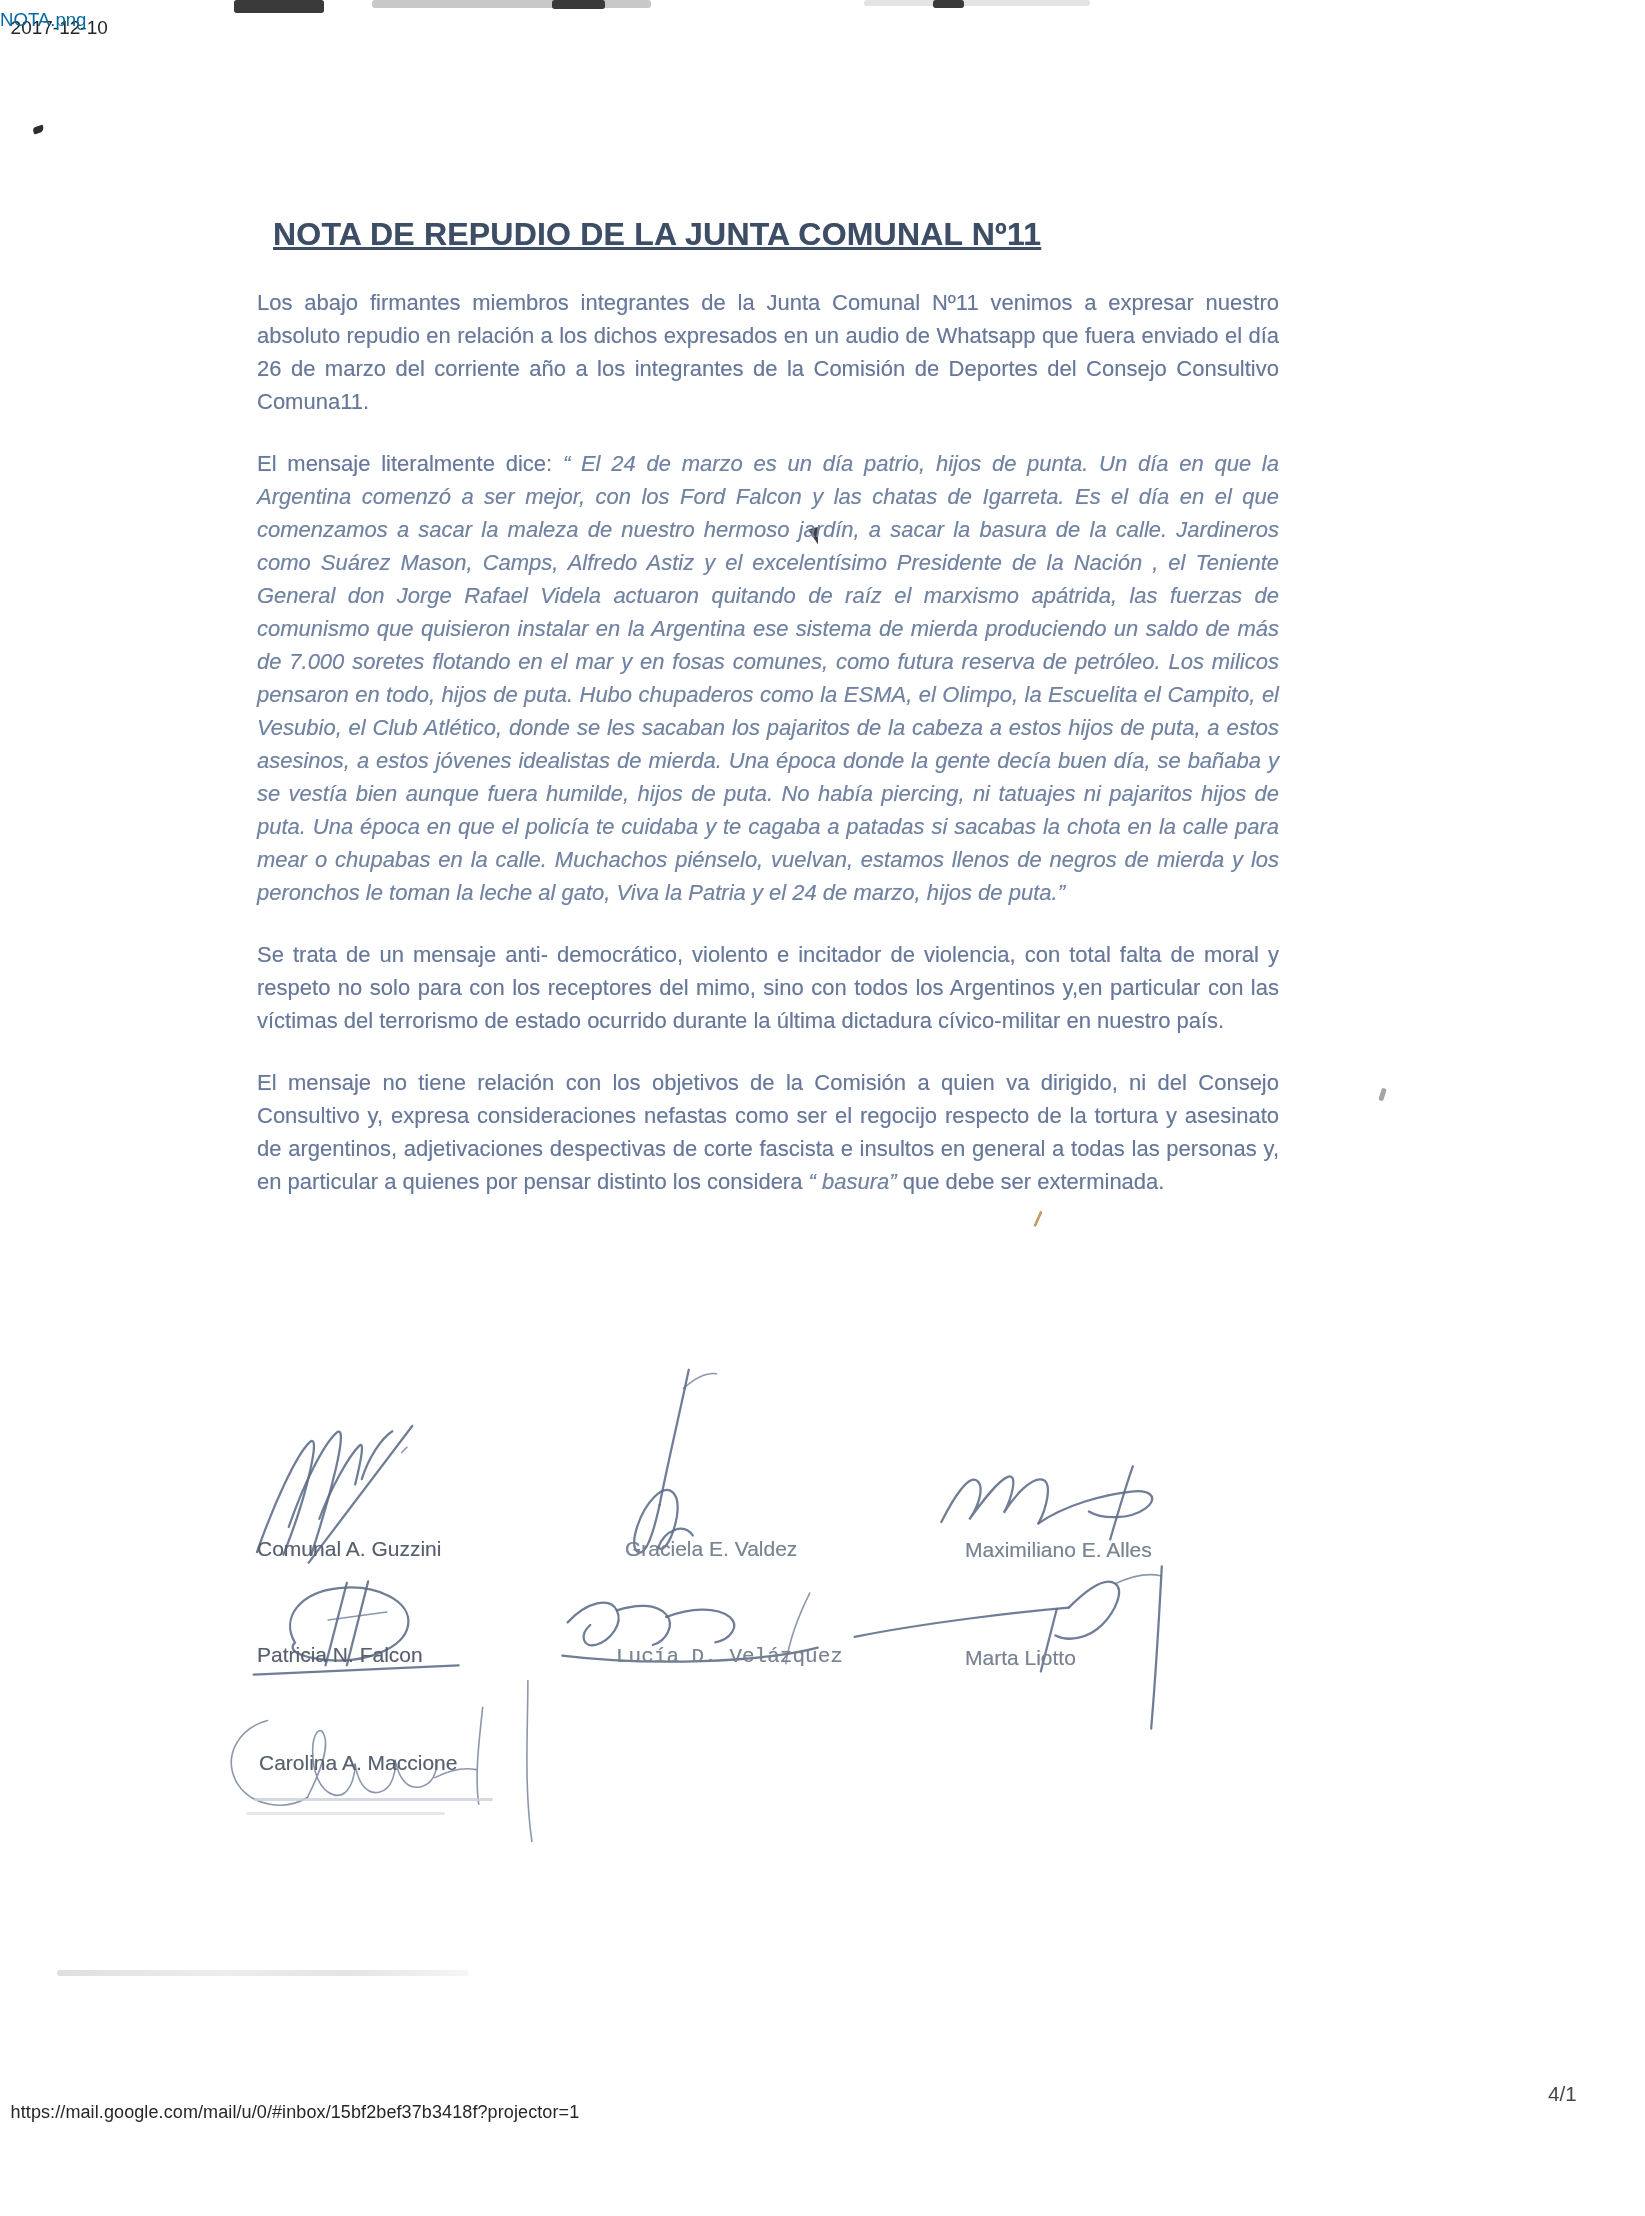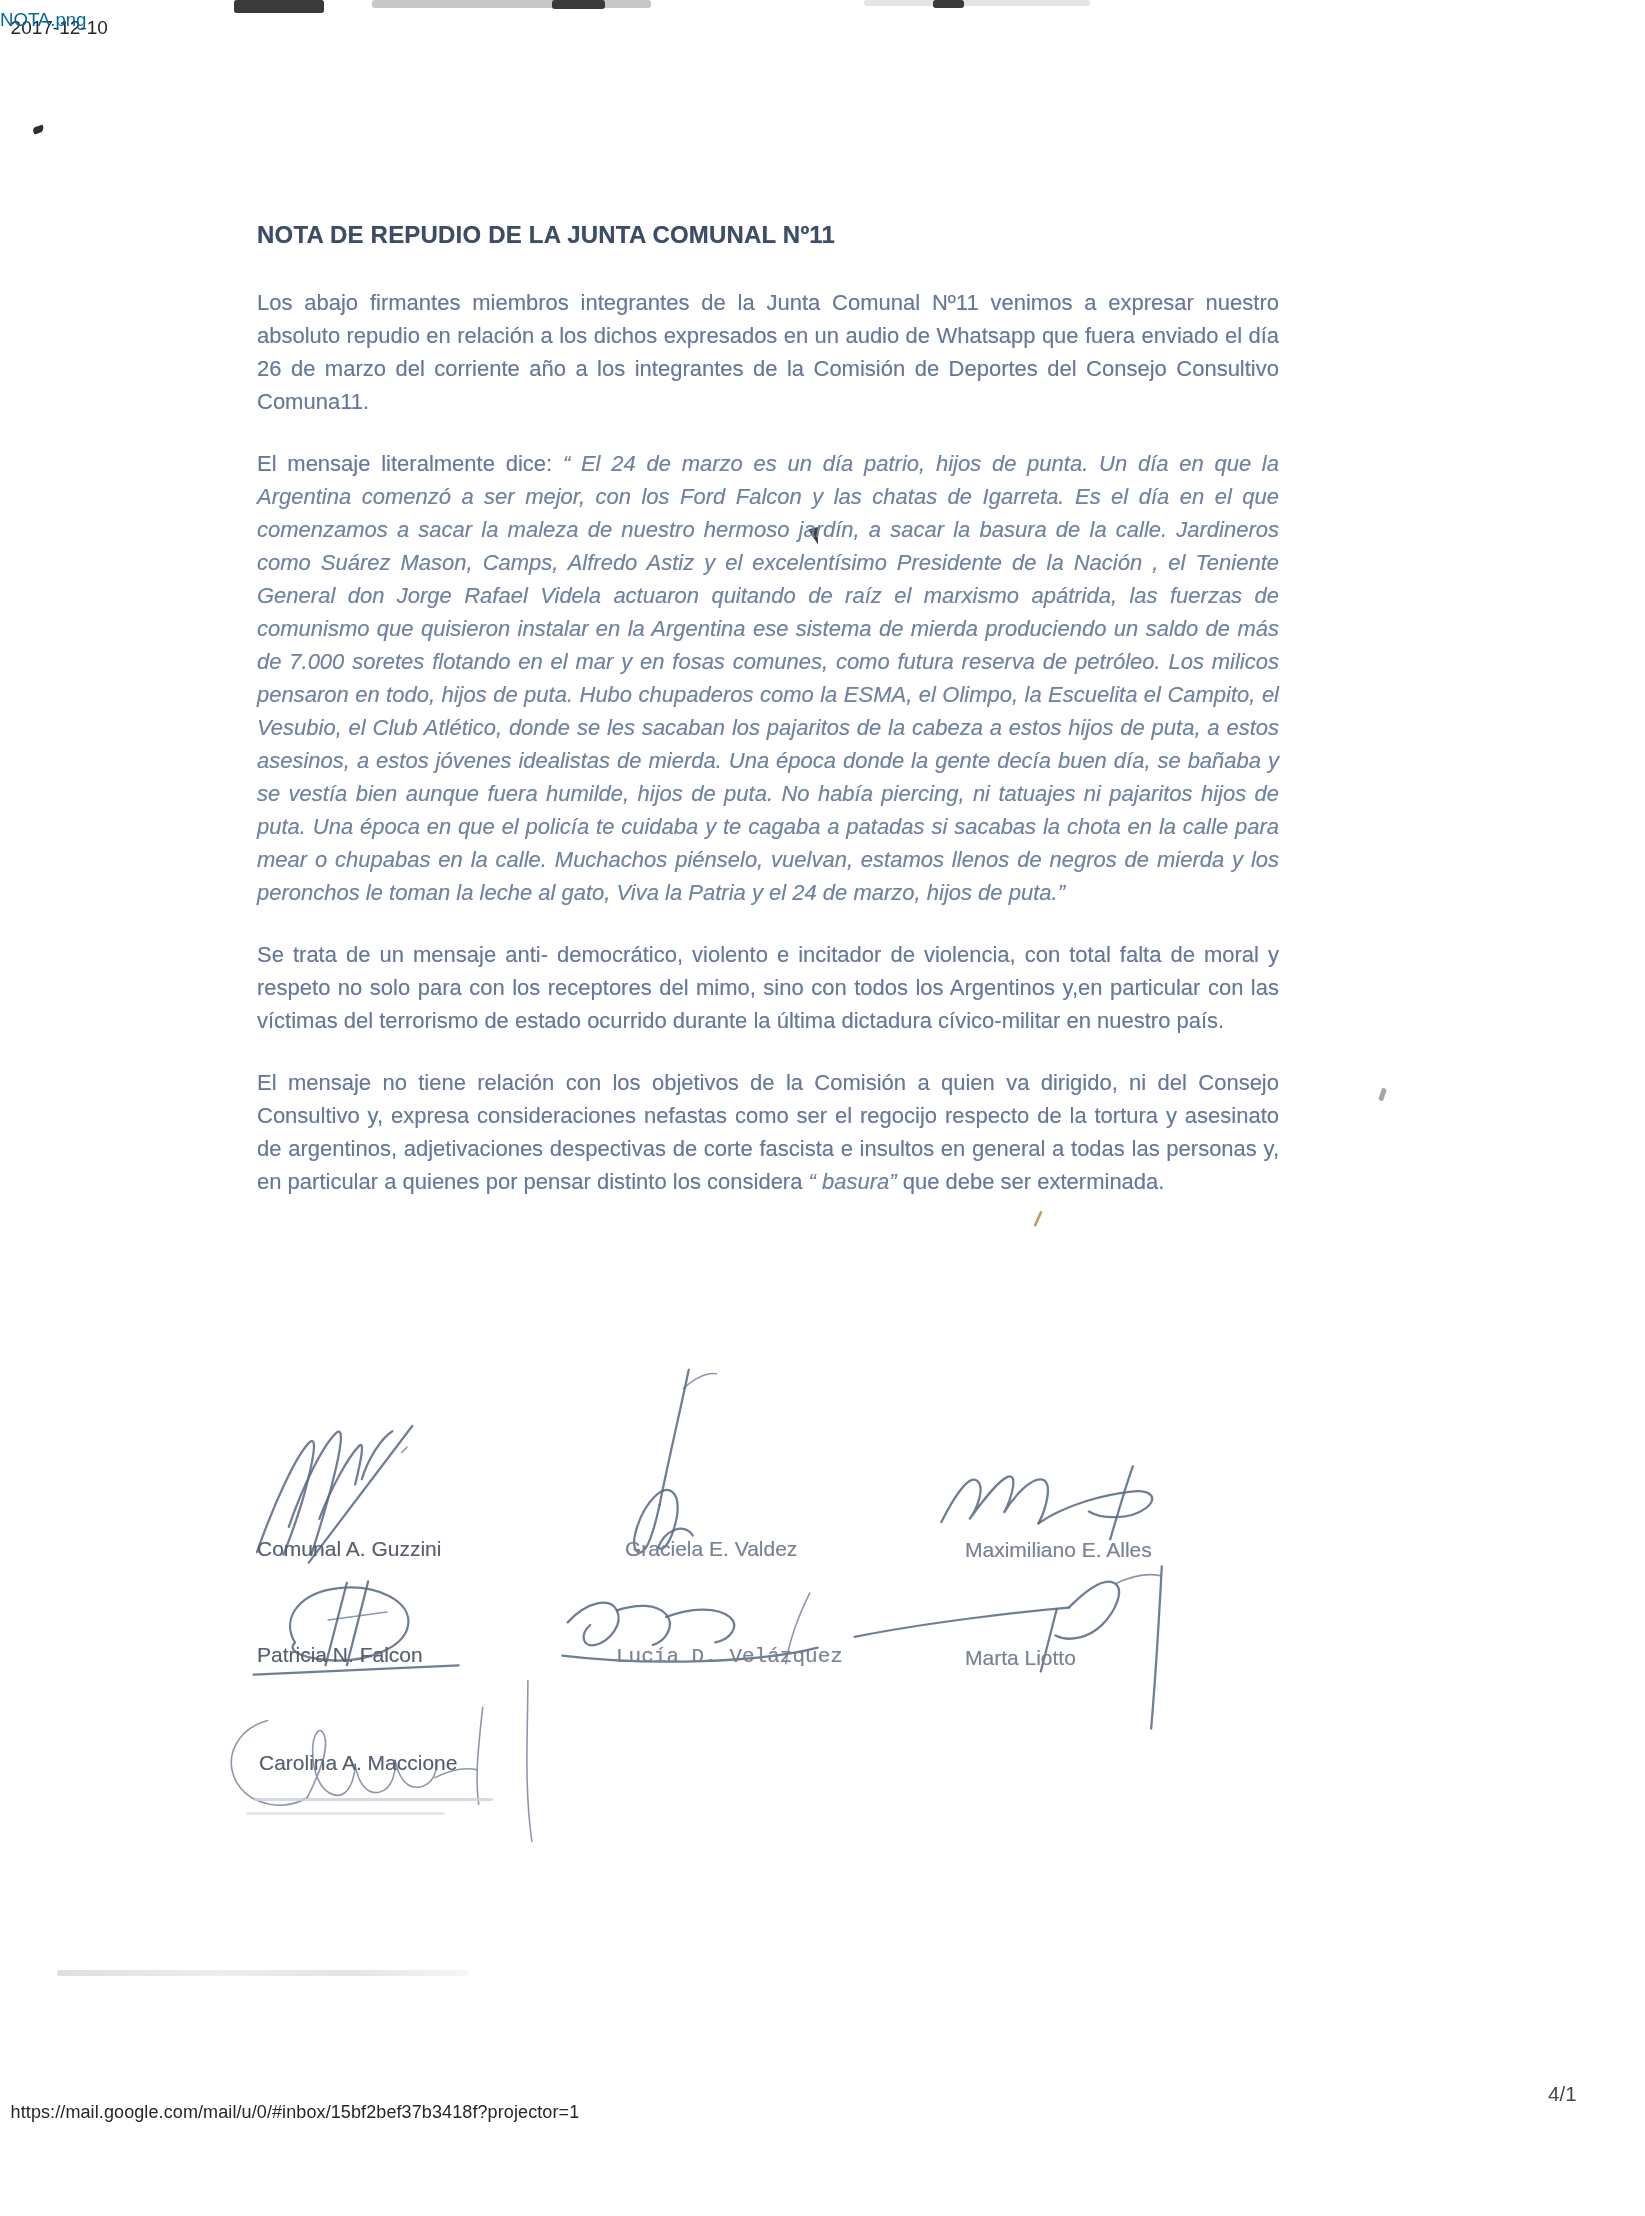--- a/index.html
+++ b/index.html
@@ -26,22 +26,22 @@
     transform:rotate(-14deg);opacity:.85;}
   .tick-mark{position:absolute;left:1380px;top:1088px;width:4.7px;height:13.3px;background:#6b6b6b;
     transform:rotate(18deg);border-radius:2px;opacity:.6;}
   
   .doc{
     position:absolute;left:257px;top:218px;width:1022px;color:#67789b;
     font-size:22px;line-height:33px;text-align:justify;
     text-shadow:0 0 0.7px rgba(95,110,140,.45);
   }
   .doc-title{
-    font-size:24px;font-weight:bold;color:#3d4d66;letter-spacing:0.2px;
-    margin:0 0 35px 0;text-align:left;text-shadow:0 0 0.7px rgba(50,65,95,.5);
+    font-size:32px;font-weight:bold;color:#3d4d66;letter-spacing:0.2px;
+    margin:0 0 35px 16px;text-align:left;text-shadow:0 0 0.7px rgba(50,65,95,.5);text-decoration:underline;
   }
   .doc p{margin:0 0 29px 0;}
   .quote{font-style:italic;color:#7183a2;}
   .italic-word{font-style:italic;}
   
   .sig-name{position:absolute;font-size:21px;color:#58606d;white-space:nowrap;
     text-shadow:0 0 0.7px rgba(70,80,100,.4);}
   .sig-name.soft{color:#7b8492;}
   svg.sig{position:absolute;overflow:visible;}
   svg.sig path{fill:none;stroke:#5c6b87;stroke-width:3.4;stroke-linecap:round;opacity:.88;}

